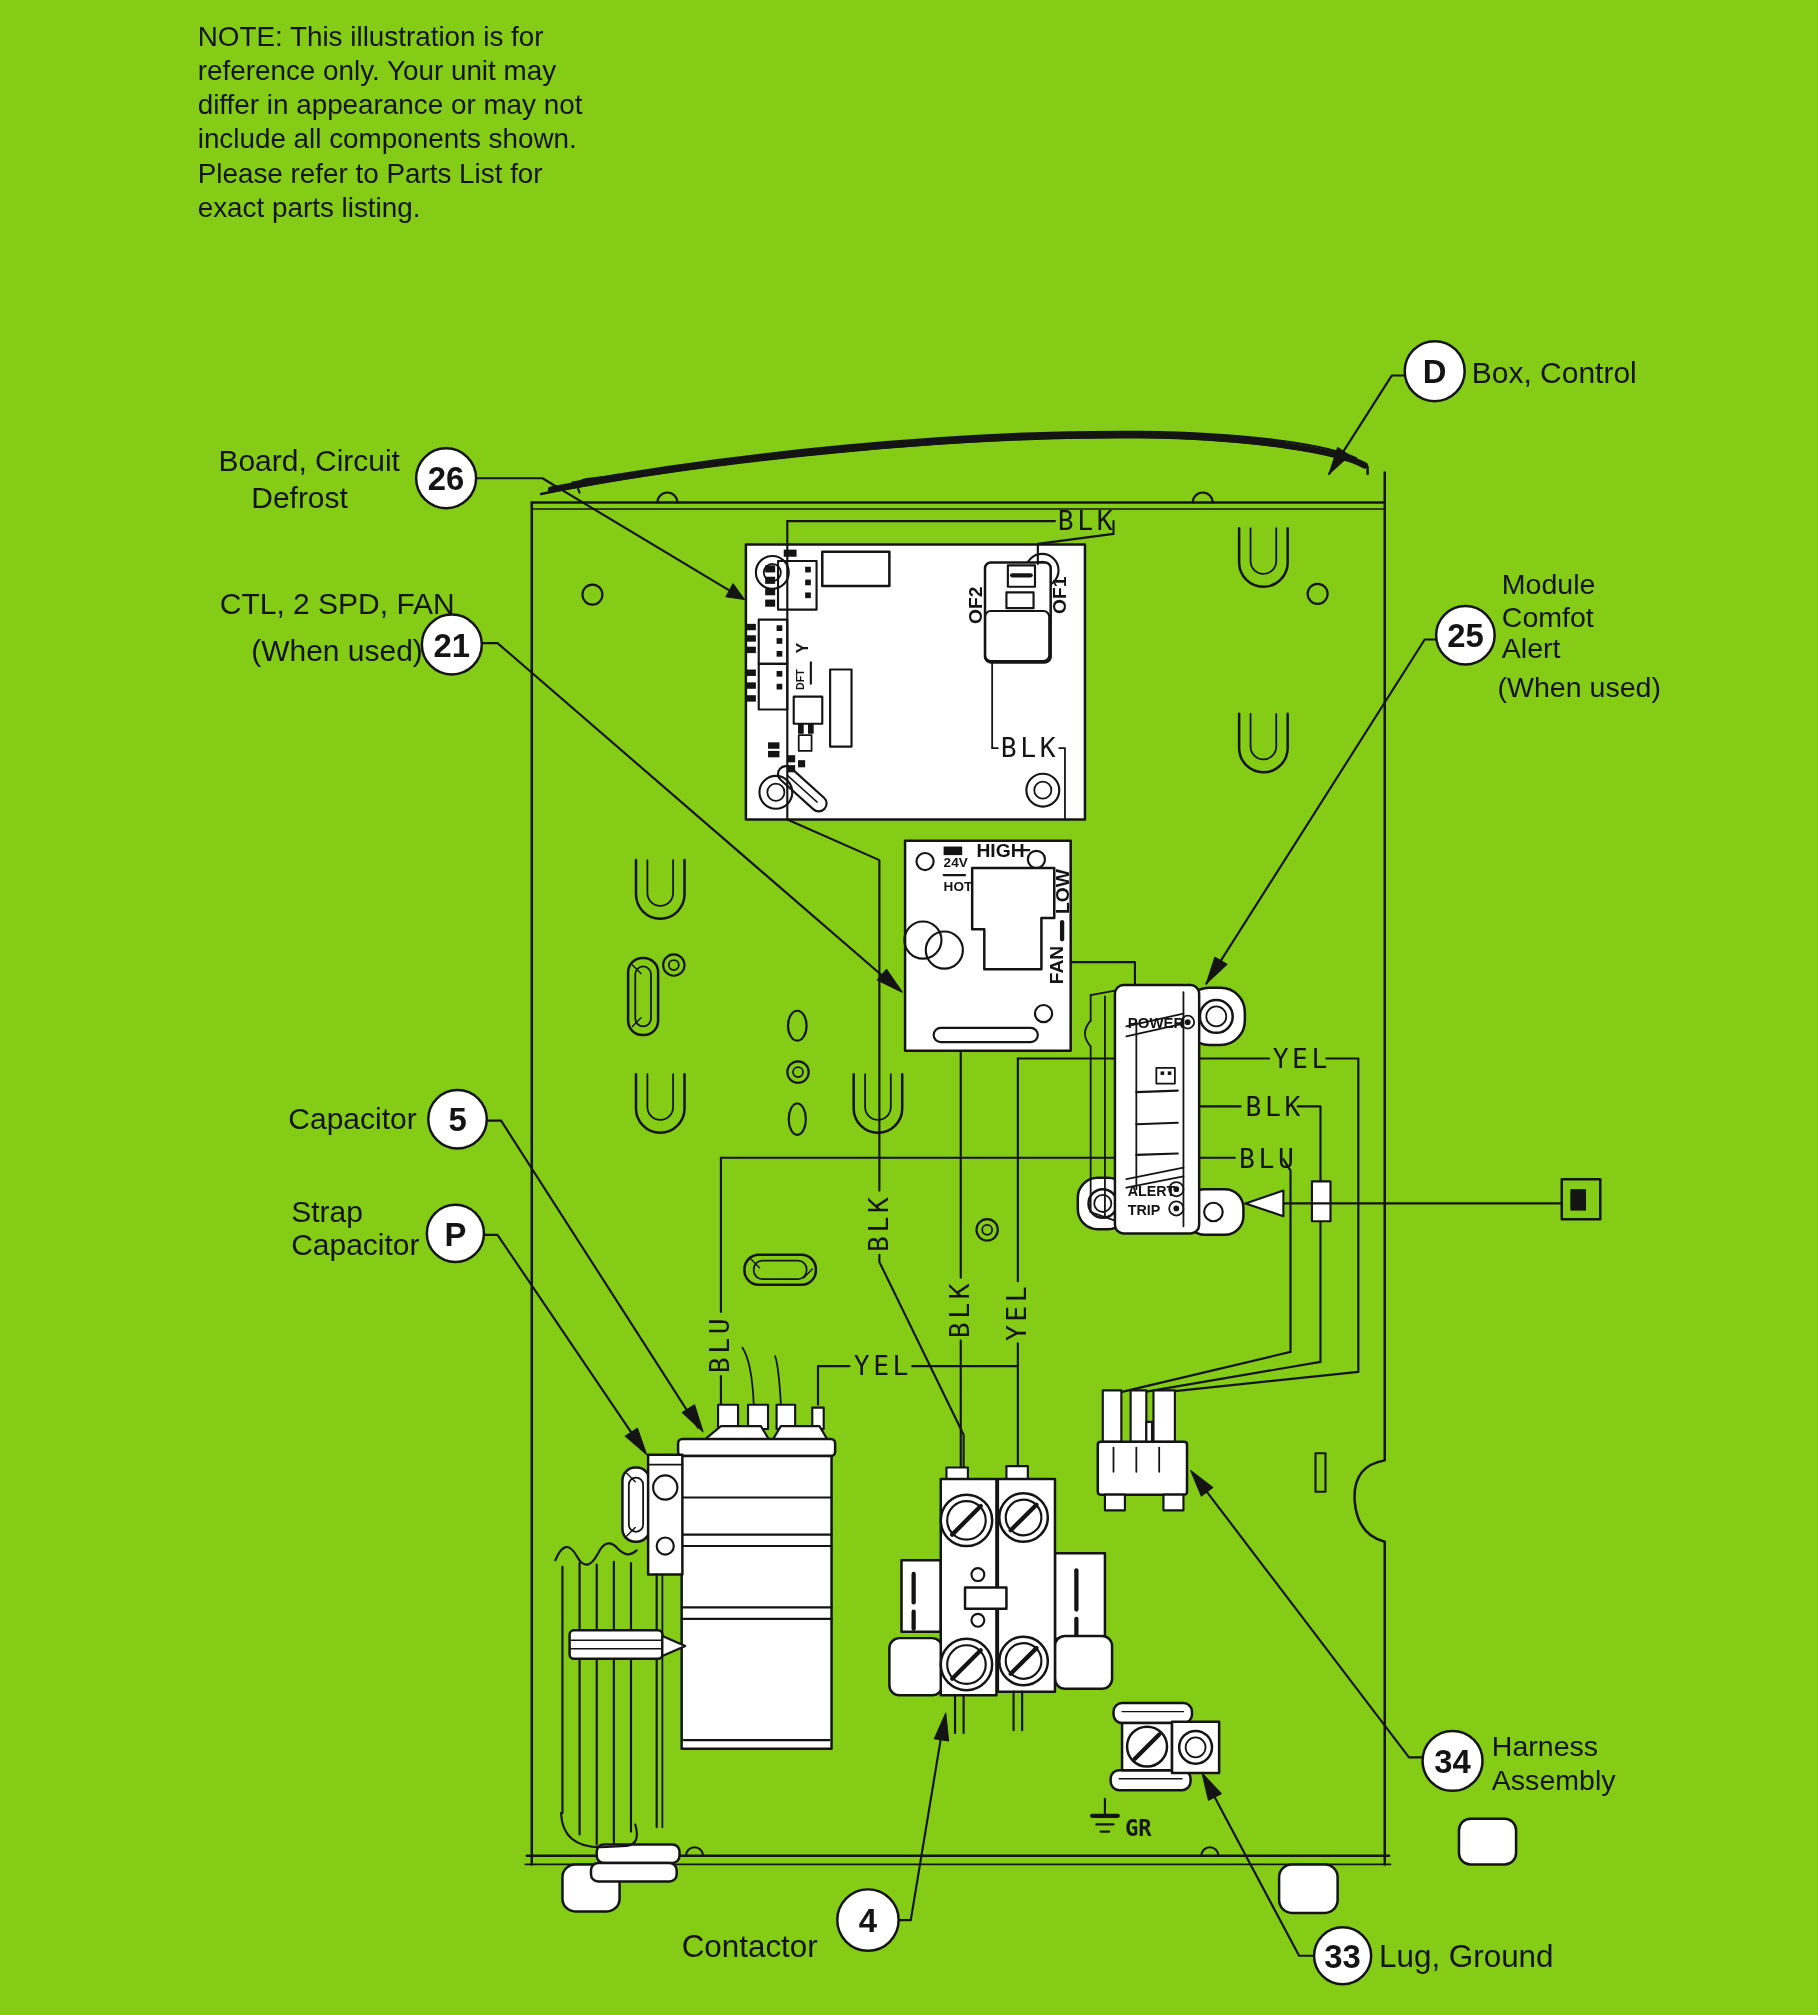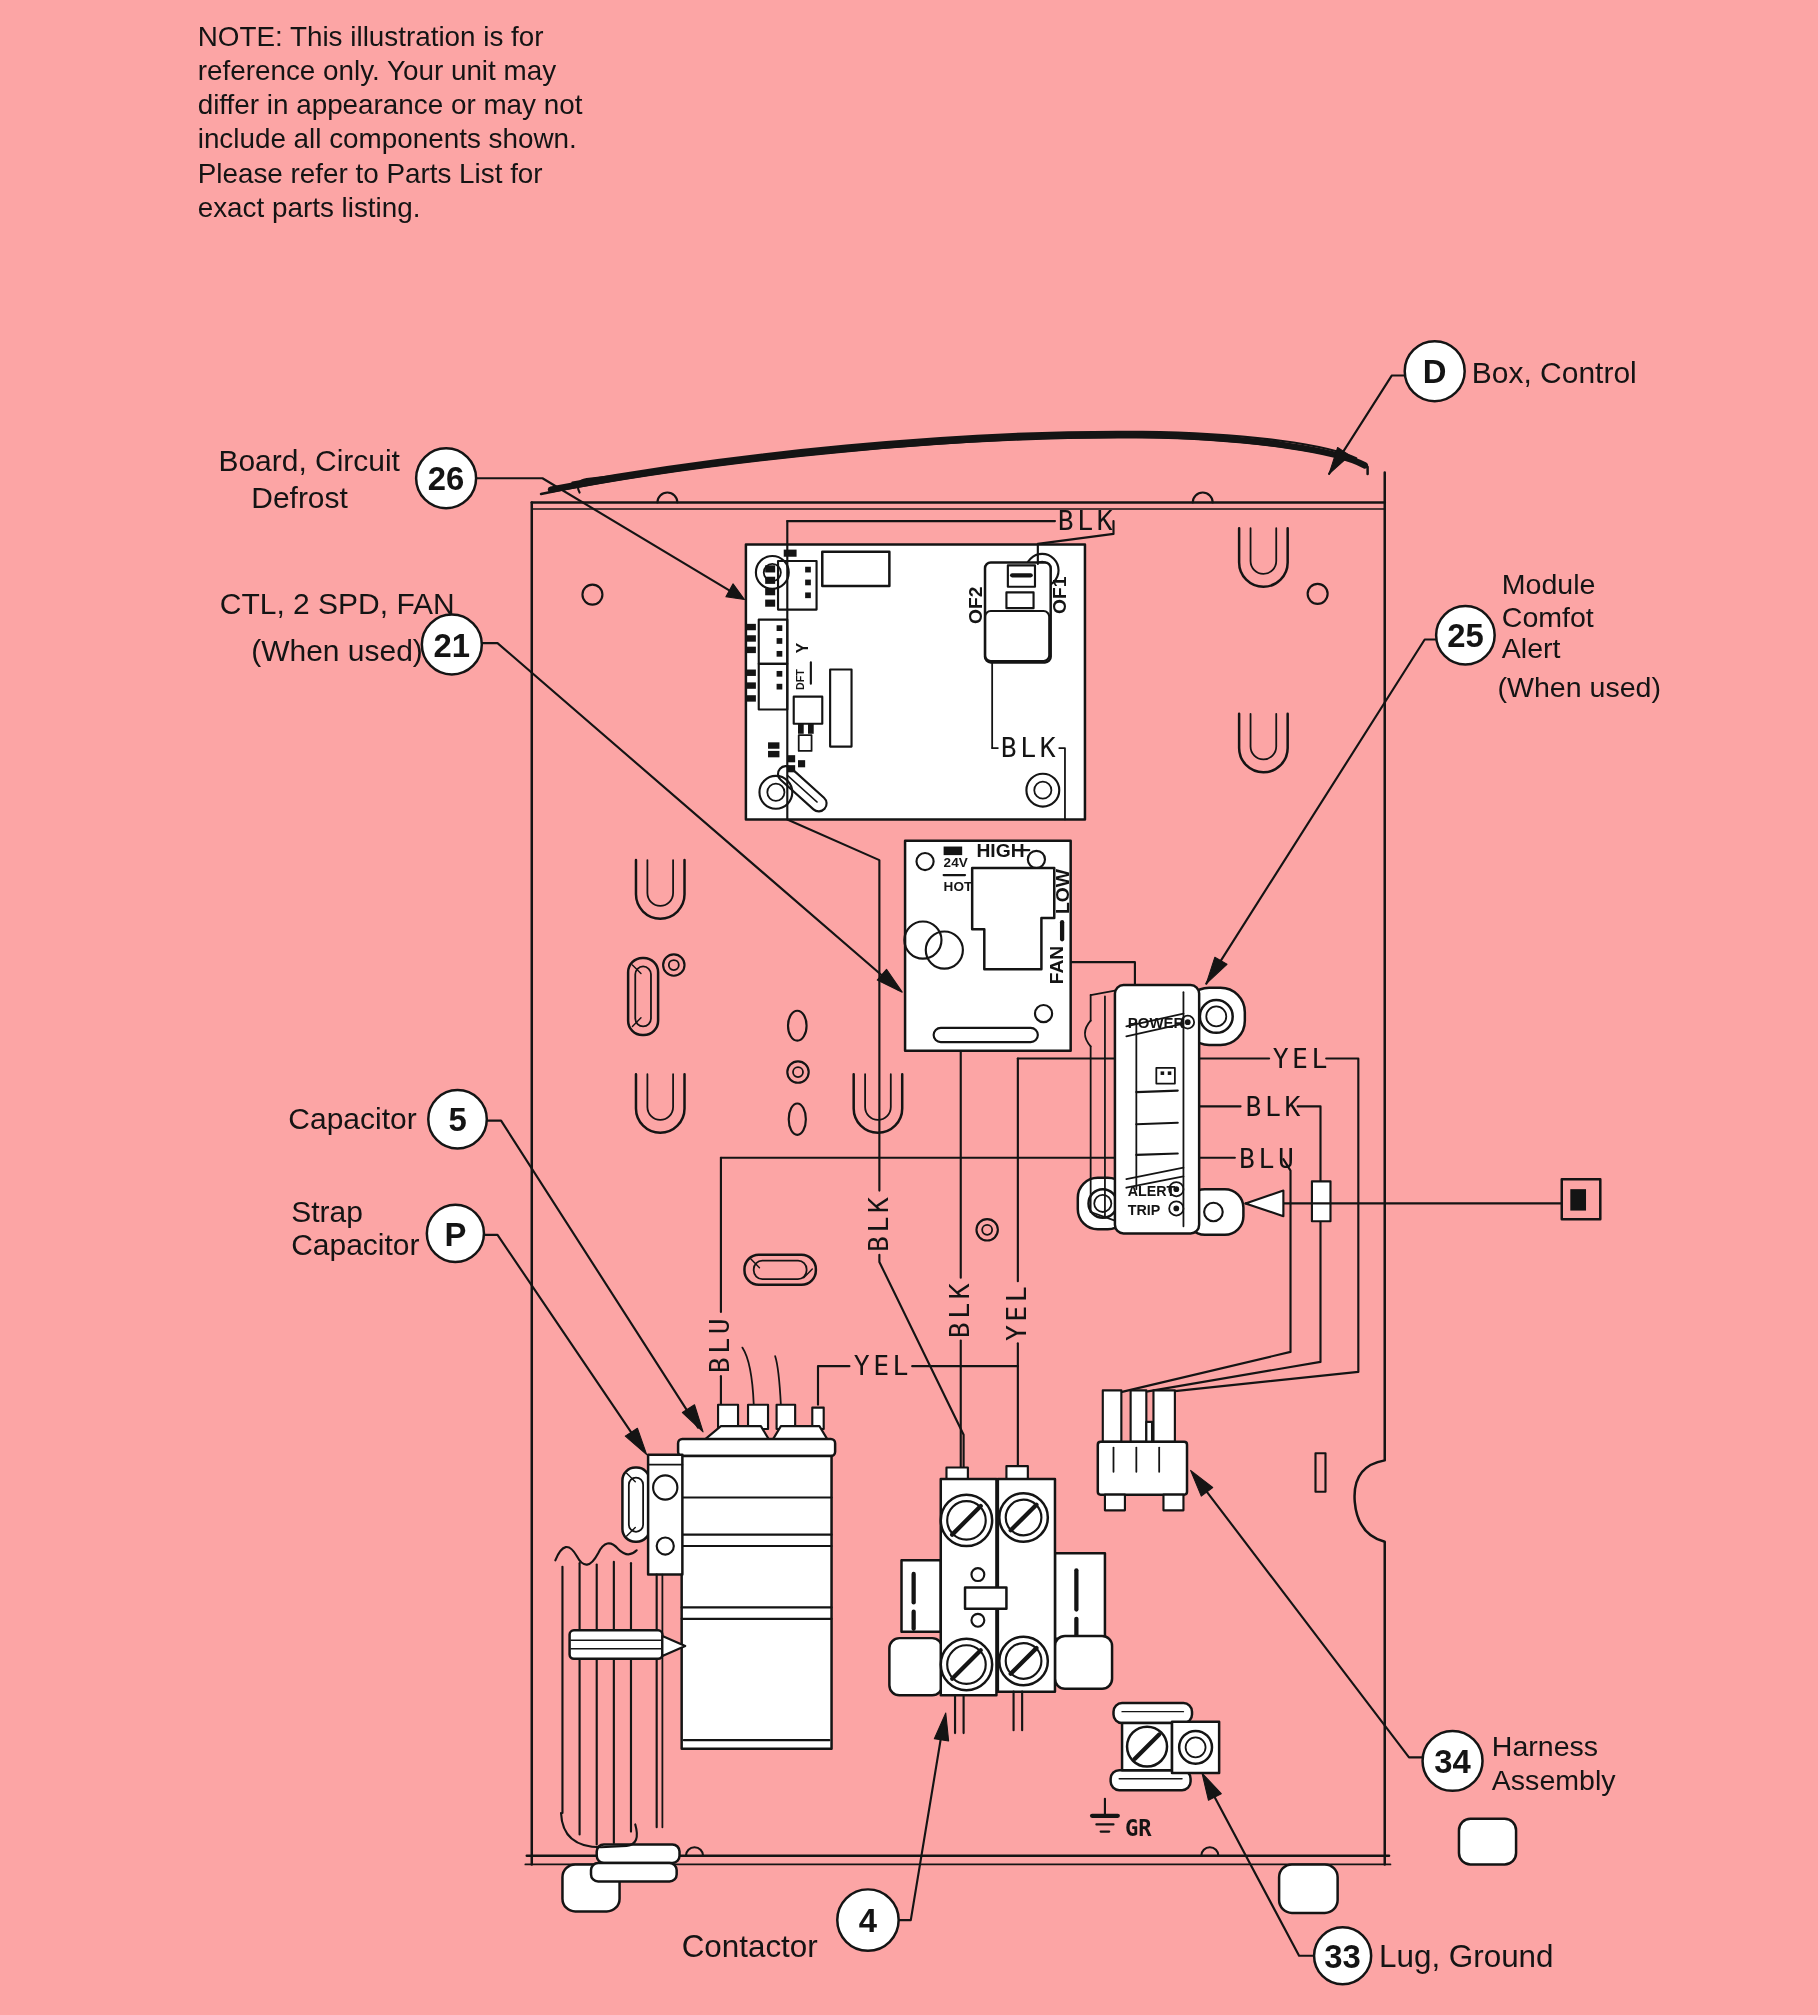--- a/index.html
+++ b/index.html
@@ -1,16 +1,16 @@
 <!DOCTYPE html>
 <html style="font-size:11.4px"><head>
 <meta charset="utf-8">
 <style>
   html,body { margin:0; padding:0; background:#fff; }
-  #page { position:relative; width:1818px; height:2015px; background:#fca5a5; }
+  #page { position:relative; width:1818px; height:2015px; background:#84cc16; }
   svg { display:block; }
   svg * { stroke-linecap:round; stroke-linejoin:round; }
   .s35 { stroke:#141414; stroke-width:3.5; fill:none; }
   .s3  { stroke:#141414; stroke-width:3;   fill:none; }
   .s25 { stroke:#141414; stroke-width:2.5; fill:none; }
   .s2  { stroke:#141414; stroke-width:2;   fill:none; }
   .s6  { stroke:#141414; stroke-width:6;   fill:none; }
   .s9  { stroke:#141414; stroke-width:9;   fill:none; }
   .w   { stroke:#141414; stroke-width:3.5; fill:#ffffff; }
   .w3  { stroke:#141414; stroke-width:3;   fill:#ffffff; }

